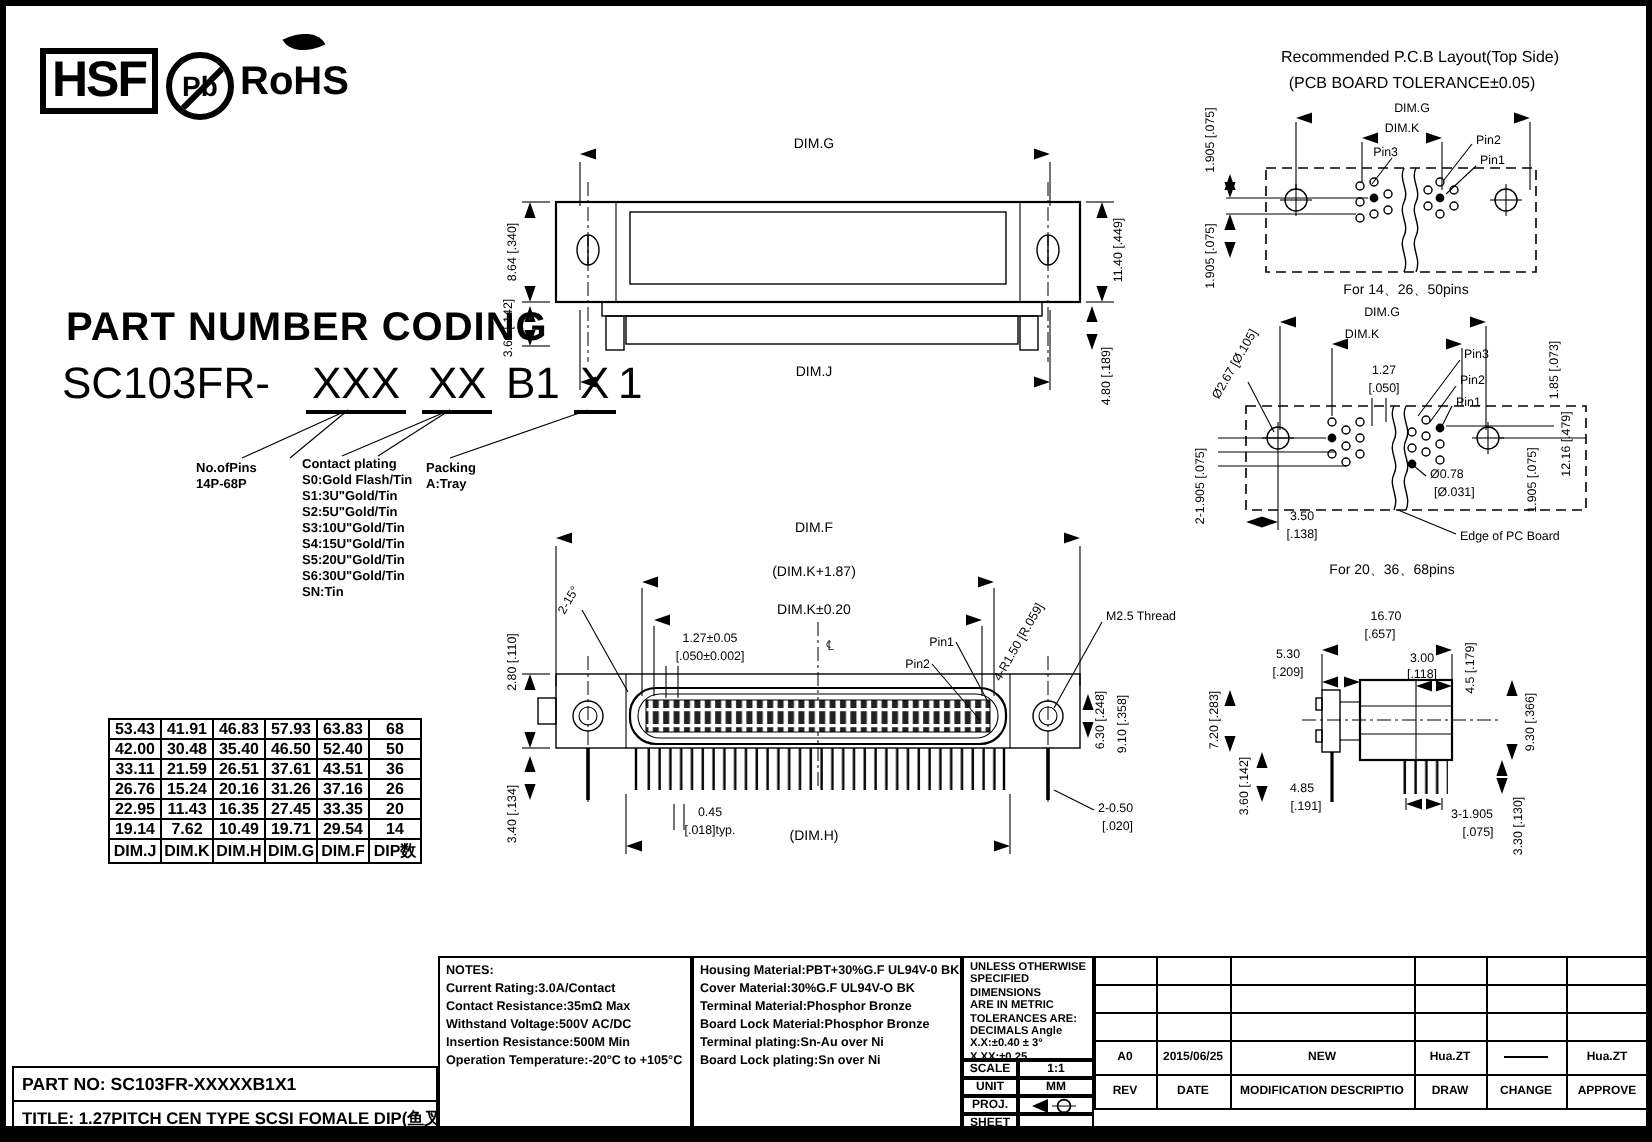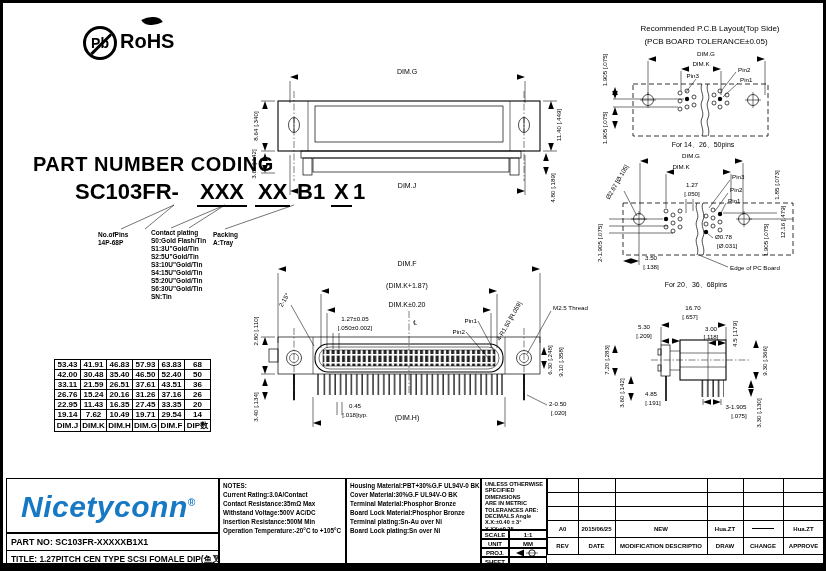--- a/index.html
+++ b/index.html
@@ -11,21 +11,21 @@
            font-weight:bold;font-size:25px;letter-spacing:-1px;}
   .pb-wrap{position:absolute;left:80px;top:23px;width:34px;height:34px;border:3.5px solid #000;
            border-radius:50%;box-sizing:border-box;display:flex;align-items:center;justify-content:center;
            font-weight:bold;font-size:14px;overflow:hidden;}
   .pb-slash{position:absolute;left:-4px;top:13px;width:40px;border-top:3.5px solid #000;transform:rotate(-45deg);}
   .rohs{position:absolute;left:117px;top:27px;font-weight:bold;font-size:20px;letter-spacing:0;}
   .leaf{position:absolute;left:140px;top:12px;width:18px;height:12px;background:#000;
         border-radius:0 100% 0 100%;transform:rotate(-28deg);}
   
   .pnc-title{position:absolute;left:30px;top:150px;font-size:20px;font-weight:600;letter-spacing:0.5px;}
-  .pnc-code{position:absolute;top:176px;font-size:22px;font-weight:bold;white-space:nowrap;margin-left:44px;}
+  .pnc-code{position:absolute;top:176px;font-size:22px;font-weight:normal;white-space:nowrap;}
   .pnc-underline{border-bottom:2px solid #000;padding:0 3px;}
   .pnc-col{position:absolute;font-size:6.5px;font-weight:600;line-height:8px;white-space:pre-line;}
   
   .dim-table{position:absolute;left:51px;top:356px;border-collapse:collapse;}
   .dim-table td{border:1.6px solid #000;font-size:8px;font-weight:bold;text-align:center;
                 width:25px;height:9px;padding:0;}
   
   svg.draw{position:absolute;left:0;top:0;}
   svg.draw text{font-family:"Liberation Sans",sans-serif;fill:#000;font-size:6.2px;}
   .t7{font-size:7px !important;}
@@ -54,20 +54,23 @@
   .rc{border:1px solid #000;margin:-0.5px;font-size:6px;font-weight:bold;
       display:flex;align-items:center;justify-content:center;background:#fff;}
   .change-line{width:22px;border-top:1.5px solid #000;}
   .bottom-bar{position:absolute;left:0px;top:560px;width:820px;height:6px;background:#000;}
 </style>
 </head>
 <body>
 
 <div class="sheet">
 
+  <div class="hsf-box">
+    <span>HSF</span>
+  </div>
   <div class="pb-wrap">
     <span>Pb</span>
     <span class="pb-slash"></span>
   </div>
   <div class="rohs">RoHS</div>
   <div class="leaf"></div>
 
   <div class="pnc-title">PART NUMBER CODING</div>
   <span class="pnc-code" style="left:28px">SC103FR-</span>
   <span class="pnc-code pnc-underline" style="left:150px">XXX</span>
@@ -440,23 +443,20 @@
       <line class="tn" x1="700" y1="396" x2="700" y2="402"></line>
         <line class="tn" x1="718" y1="396" x2="718" y2="402"></line>
       <line class="dim" x1="700" y1="399" x2="718" y2="399" marker-start="url(#as)" marker-end="url(#ae)"></line>
       <text class="mid" x="733" y="406">3-1.905</text>
       <text class="mid" x="736" y="415">[.075]</text>
       <line class="dim" x1="748" y1="377" x2="748" y2="394" marker-start="url(#as)" marker-end="url(#ae)"></line>
       <text class="mid" x="758" y="410" transform="rotate(-90 758 410)">3.30 [.130]</text>
     </g>
   </svg>
 
-  <div class="cell" style="left:3px;top:475px;width:213px;height:55px;">
-    <div class="brand"><span>Nicetyconn</span><sup>®</sup></div>
-  </div>
   <div class="cell pn-row" style="left:3px;top:530px;width:213px;height:31px;">PART NO: SC103FR-XXXXXB1X1</div>
   <div class="cell ti-row" style="left:3px;top:547px;width:213px;height:16px;">TITLE: 1.27PITCH CEN TYPE SCSI FOMALE DIP(鱼叉纵向 )</div>
 
   <div class="cell small-block" style="left:216px;top:475px;width:127px;height:88px;">NOTES:
 Current Rating:3.0A/Contact
 Contact Resistance:35mΩ Max
 Withstand Voltage:500V AC/DC
 Insertion Resistance:500M Min
 Operation Temperature:-20°C to +105°C</div>
   <div class="cell small-block" style="left:343px;top:475px;width:135px;height:88px;">Housing Material:PBT+30%G.F UL94V-0 BK

